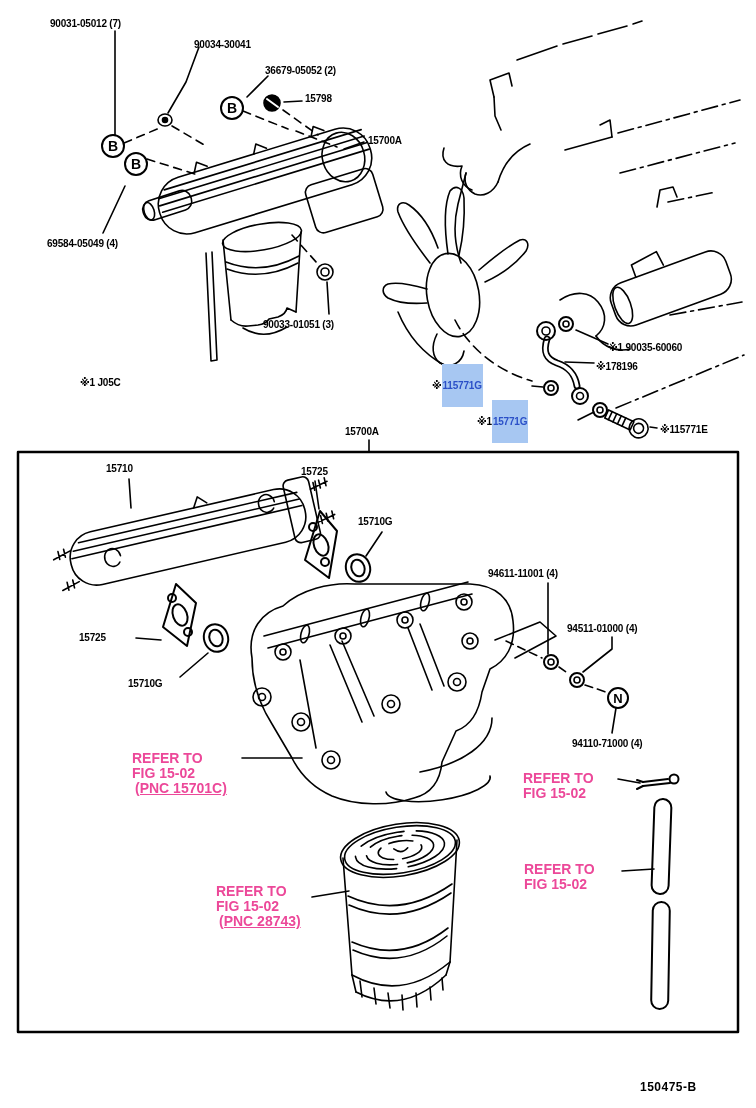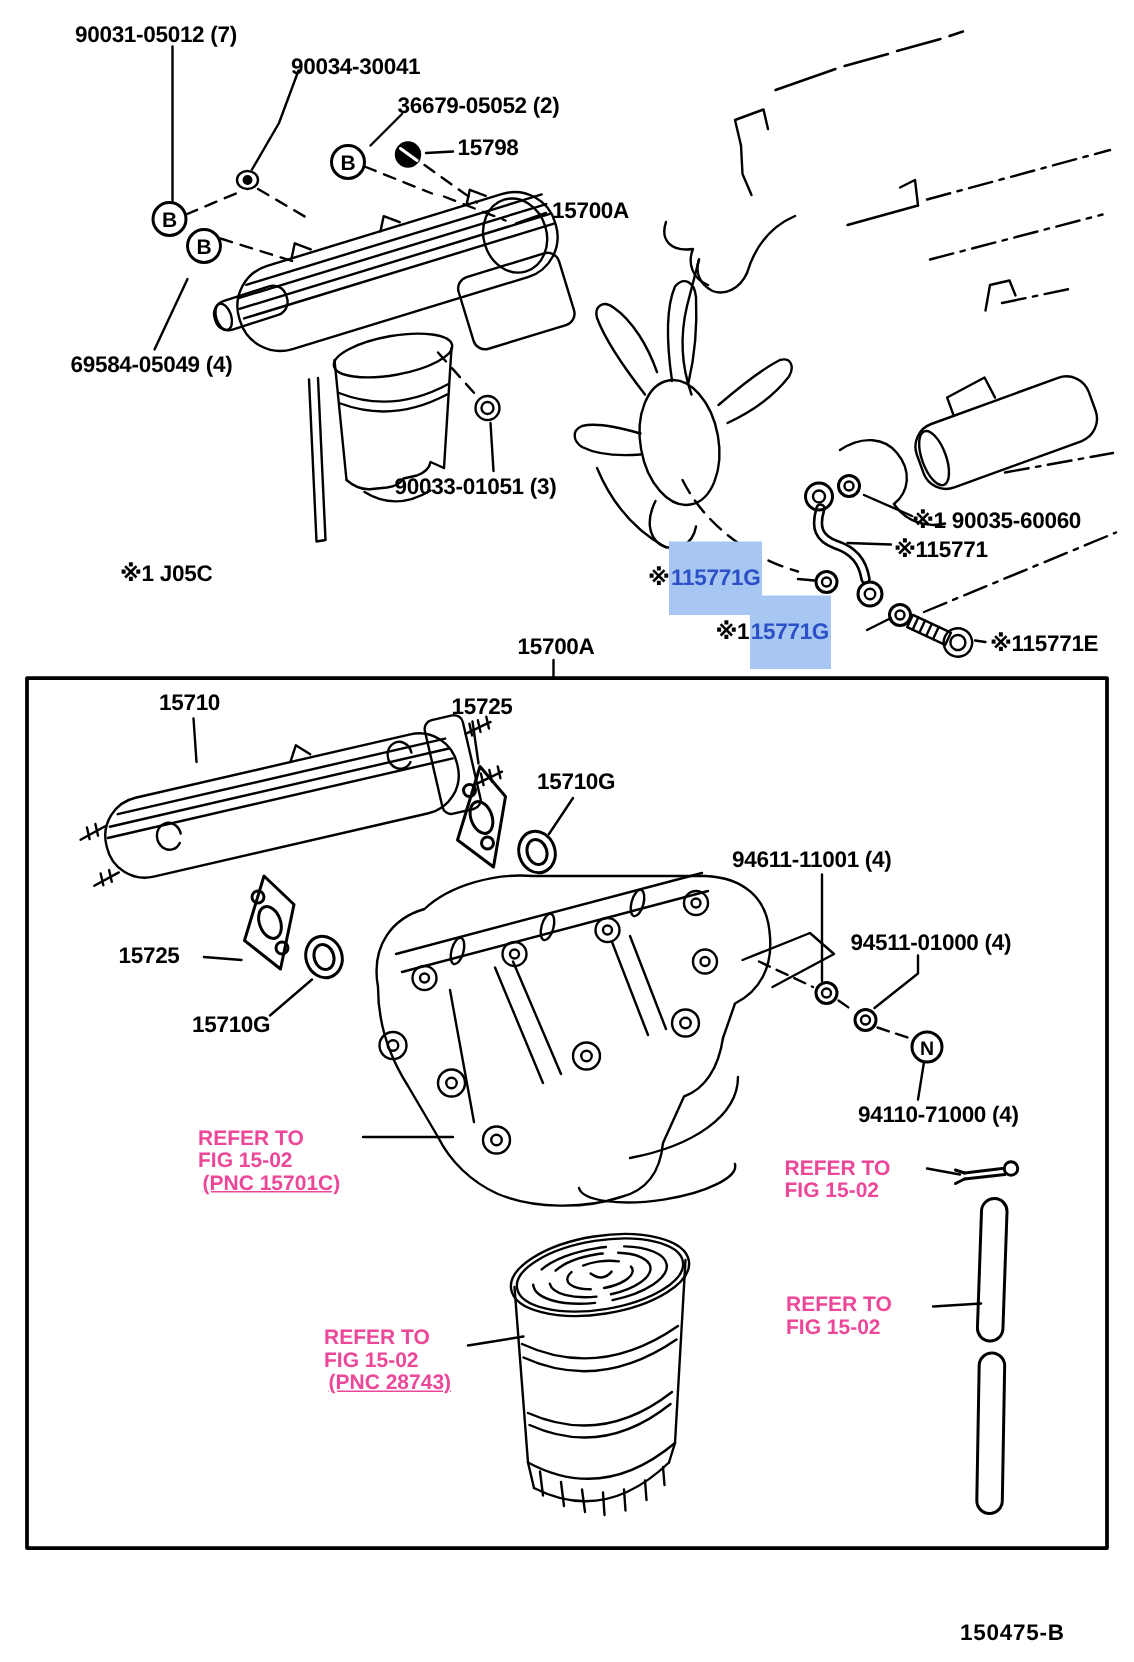--- a/index.html
+++ b/index.html
@@ -2,34 +2,34 @@
 <html><head>
 <meta charset="utf-8">
 <style>
   html,body{margin:0;padding:0;background:#ffffff;}
   .stage{
     position:relative;width:756px;height:1108px;background:#ffffff;overflow:hidden;
     font-family:"Liberation Sans","DejaVu Sans",sans-serif;color:#000;
   }
   .stage svg{position:absolute;left:0;top:0;}
   .lbl{
-    position:absolute;font-weight:700;font-size:15px;line-height:16px;
+    position:absolute;font-weight:700;font-size:10px;line-height:16px;
     letter-spacing:-0.2px;white-space:nowrap;color:#000;
   }
   .refer{
     position:absolute;font-weight:700;font-size:14px;line-height:15px;
     letter-spacing:0;white-space:nowrap;color:#ec4899;
   }
   .refer span{display:block;}
   .refer .indent{padding-left:3px;text-decoration:underline;}
   .hl{
     background:#a7c7f2;color:#2b50c8;padding:16px 1px;
   }
   .code{
-    position:absolute;font-weight:700;font-size:15px;letter-spacing:0.5px;color:#000;
+    position:absolute;font-weight:700;font-size:12px;letter-spacing:0.5px;color:#000;
   }
   path,ellipse,circle,rect,line{vector-effect:non-scaling-stroke;}
 </style>
 </head>
 <body>
 
 <div class="stage">
 
 <svg width="756" height="1108" viewBox="0 0 756 1108" fill="none" stroke="#000" stroke-width="1.6" stroke-linecap="round" stroke-linejoin="round">
 
@@ -307,21 +307,21 @@
 
 <span class="lbl" style="left:50px;top:16px">90031-05012 (7)</span>
 <span class="lbl" style="left:194px;top:37px">90034-30041</span>
 <span class="lbl" style="left:265px;top:63px">36679-05052 (2)</span>
 <span class="lbl" style="left:305px;top:91px">15798</span>
 <span class="lbl" style="left:368px;top:133px">15700A</span>
 <span class="lbl" style="left:47px;top:236px">69584-05049 (4)</span>
 <span class="lbl" style="left:263px;top:317px">90033-01051 (3)</span>
 <span class="lbl" style="left:80px;top:375px">※1 J05C</span>
 <span class="lbl" style="left:608px;top:340px">※1 90035-60060</span>
-<span class="lbl" style="left:596px;top:359px">※115771</span>
+<span class="lbl" style="left:596px;top:359px">※178196</span>
 
 <span class="lbl" style="left:432px;top:378px"><span>※</span><span class="hl">115771G</span></span>
 
 <span class="lbl" style="left:477px;top:414px"><span>※1</span><span class="hl">15771G</span></span>
 
 <span class="lbl" style="left:660px;top:422px">※115771E</span>
 <span class="lbl" style="left:345px;top:424px">15700A</span>
 
 <span class="lbl" style="left:106px;top:461px">15710</span>
 <span class="lbl" style="left:301px;top:464px">15725</span>

